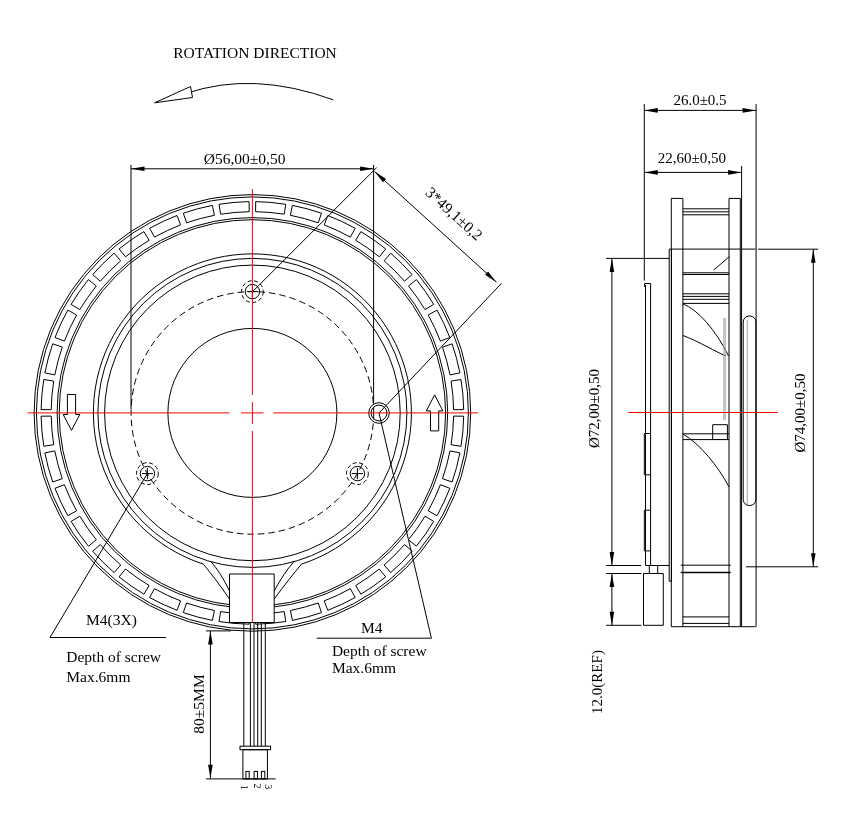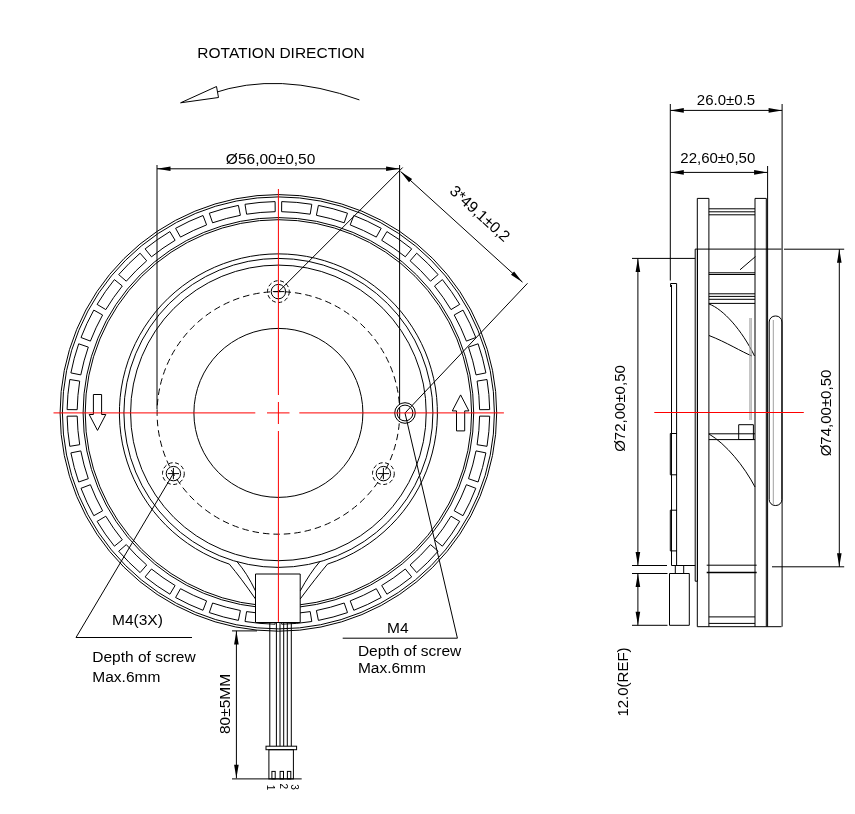--- a/index.html
+++ b/index.html
@@ -1,17 +1,17 @@
 <!DOCTYPE html>
 <html><head>
 <meta charset="utf-8">
 <style>
   html,body { margin:0; padding:0; background:#ffffff; }
   .stage { position:relative; width:744px; height:814px; background:#ffffff;
-           font-family:Liberation Sans, sans-serif;margin-left:26px; }
+           font-family:Liberation Serif, serif; }
   svg { display:block; }
   .ln   { stroke:#000000; stroke-width:1; fill:none; }
   .lnf  { fill:#000000; stroke:none; }
   .red  { stroke:#fe0000; stroke-width:1; fill:none; }
   .gray { stroke:#a0a0a0; stroke-width:1; fill:none; }
   .dash-bolt { stroke-dasharray:6.5 4; }
   .dash-hole { stroke-dasharray:4 2.6; }
   .white { fill:#ffffff; stroke:none; }
   text { fill:#000000; }
   .t16 { font-size:15.5px; }

